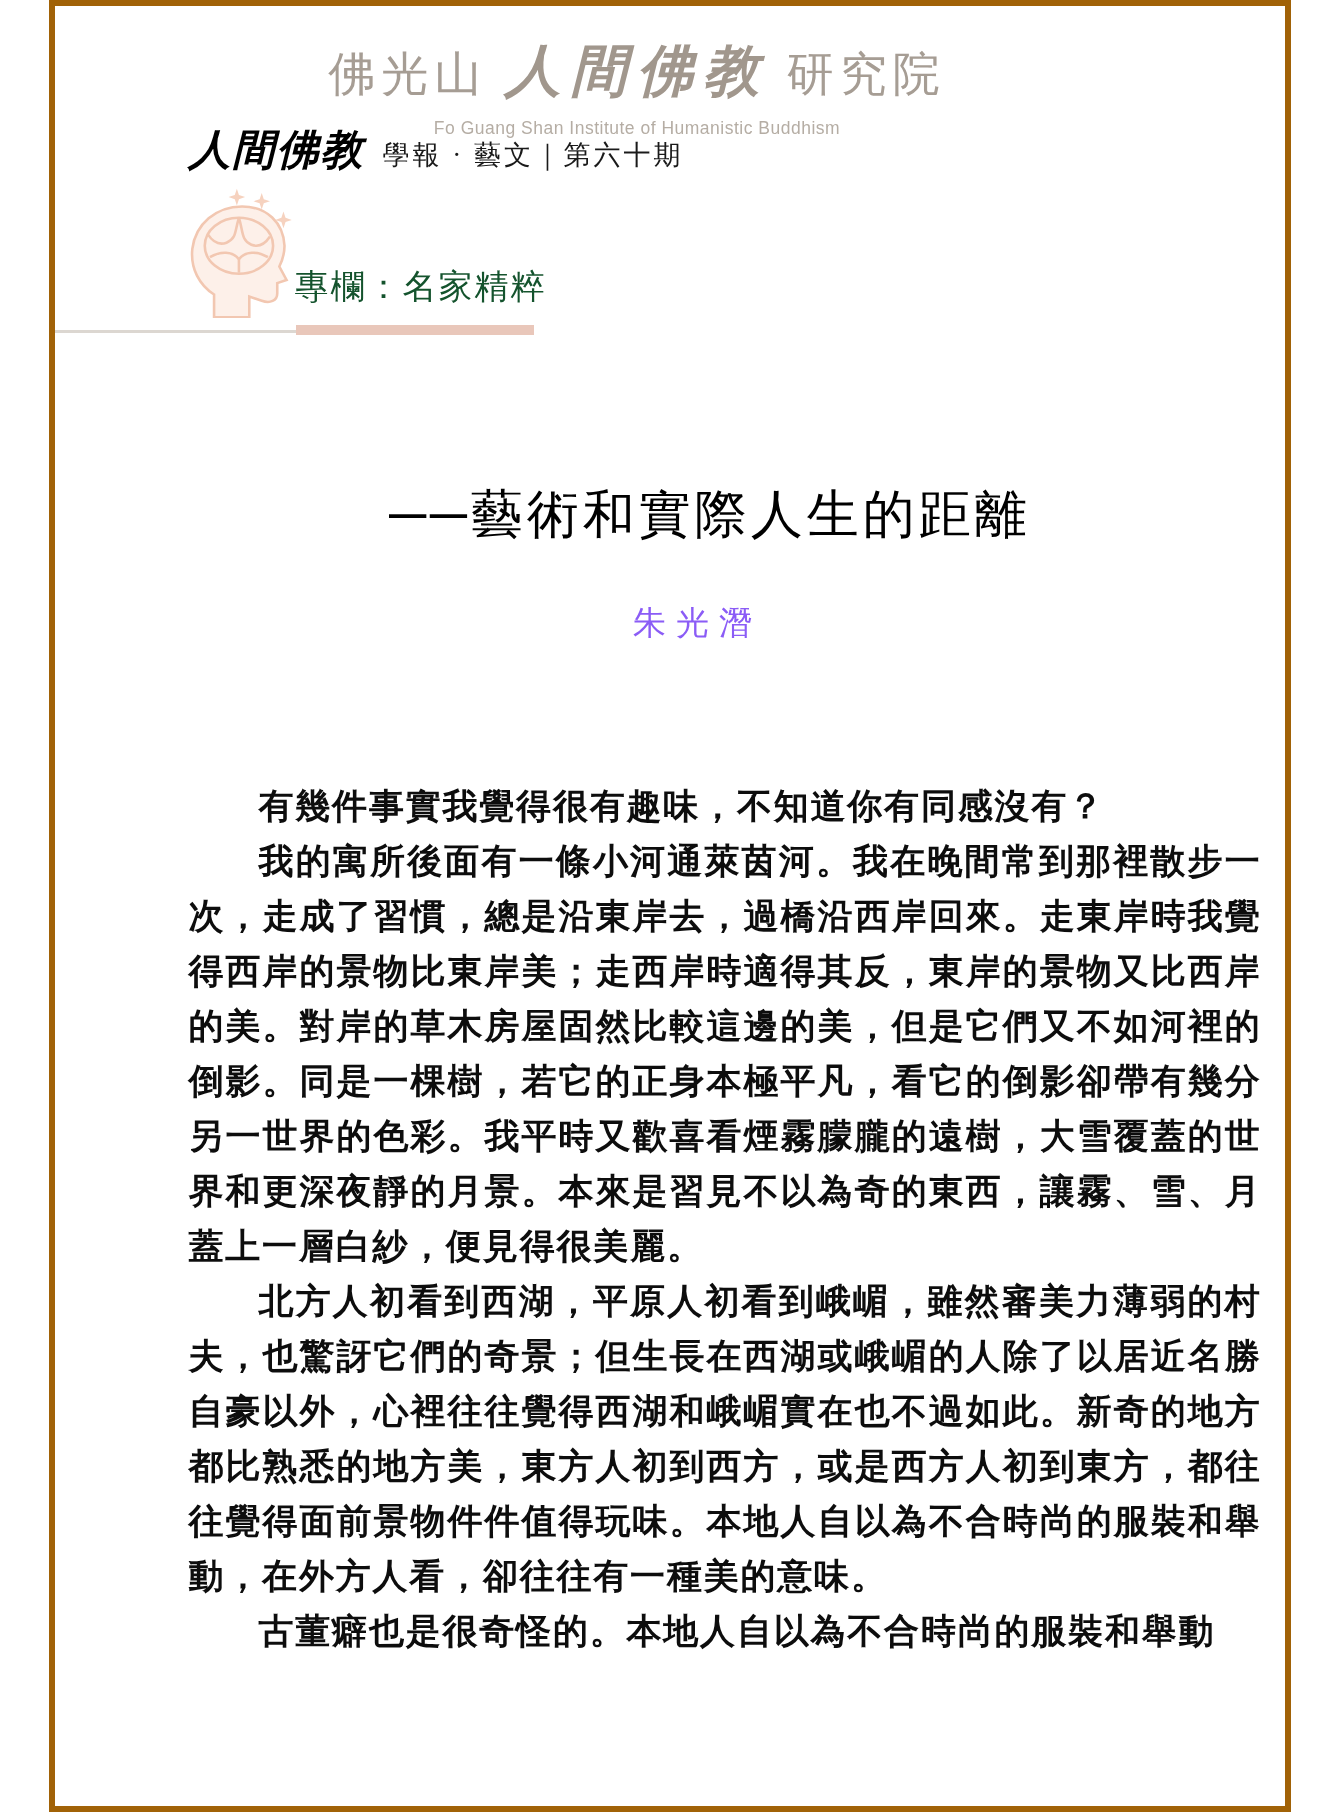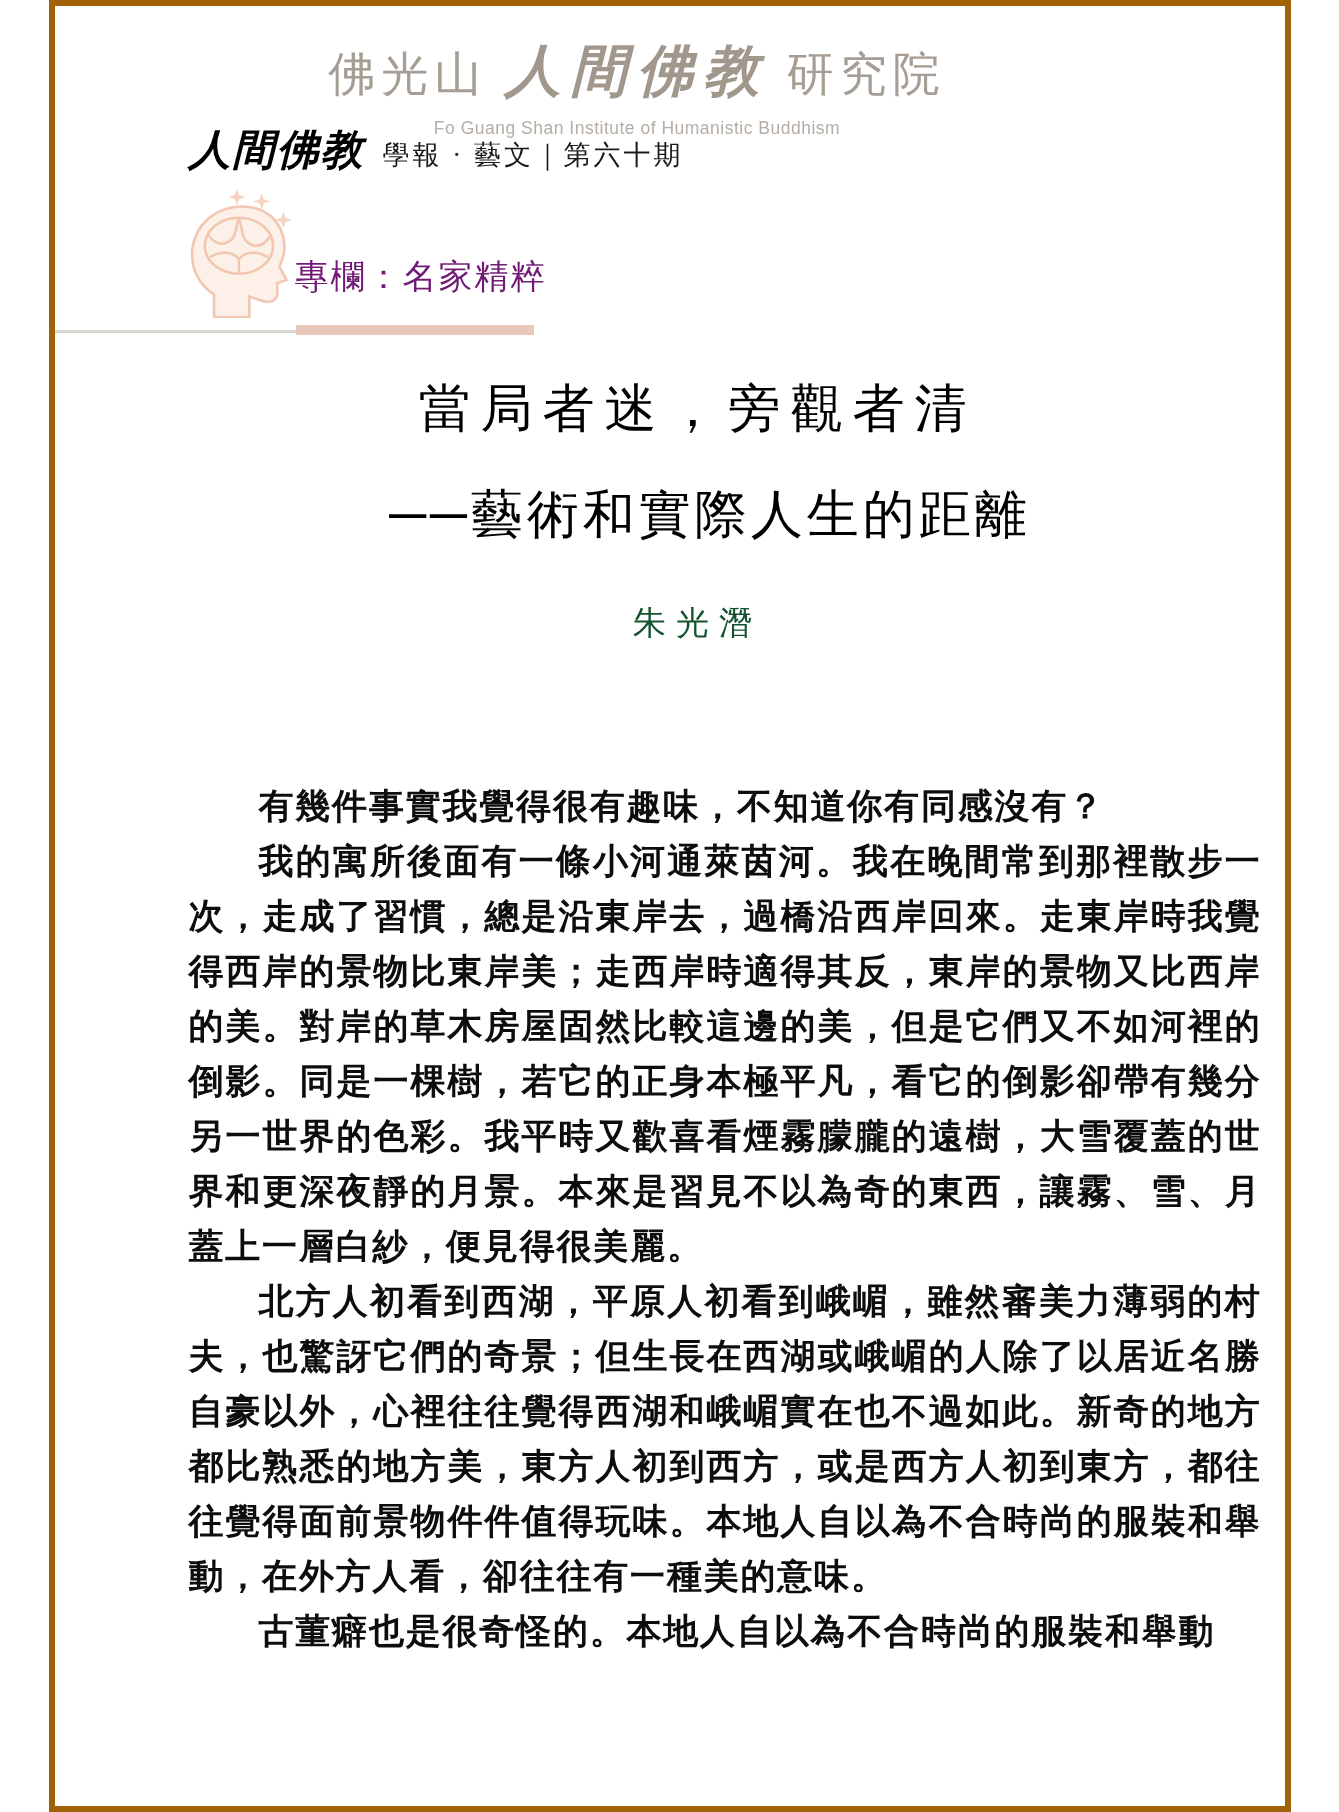--- a/index.html
+++ b/index.html
@@ -69,24 +69,24 @@
   }
 
   
   .column-icon {
     position: absolute;
     left: 128px; top: 180px;
     width: 116px; height: 132px;
   }
   .column-label {
     position: absolute;
-    left: 240px; top: 248px;
+    left: 240px; top: 258px;
     font-size: 34px;
     letter-spacing: 2px;
-    color: #701a75;
+    color: #14532d;
     white-space: nowrap;
   }
   .rule-thin {
     position: absolute;
     left: 0; top: 324px;
     width: 241px; height: 3px;
     background: #dcd7d1;
   }
   .rule-accent {
     position: absolute;
@@ -119,21 +119,21 @@
     white-space: nowrap;
     font-family: Liberation Serif, serif;
   }
   .article-author {
     position: absolute;
     left: 28px; top: 595px;
     width: 1230px;
     text-align: center;
     font-size: 33px;
     letter-spacing: 10px;
-    color: #14532d;
+    color: #8b5cf6;
   }
 
   
   .article-body {
     position: absolute;
     left: 134px; top: 773px;
     width: 1073px;
     font-weight: bold;
   }
   .article-body p {
@@ -188,21 +188,20 @@
       <path d="M54,30 C58,42 56,52 66,56 C74,59 80,54 84,48"></path>
       <path d="M26,68 C36,62 48,62 54,70 C60,62 72,62 82,68"></path>
       <path d="M54,70 L54,83"></path>
     </g>
   </svg>
 
   <div class="column-label">專欄：名家精粹</div>
   <div class="rule-thin"></div>
   <div class="rule-accent"></div>
 
-  <h1 class="article-title">當局者迷，旁觀者清</h1>
   <h2 class="article-subtitle">──藝術和實際人生的距離</h2>
   <div class="article-author">朱光潛</div>
 
   <div class="article-body">
     <p>有幾件事實我覺得很有趣味，不知道你有同感沒有？</p>
     <p>我的寓所後面有一條小河通萊茵河。我在晚間常到那裡散步一次，走成了習慣，總是沿東岸去，過橋沿西岸回來。走東岸時我覺得西岸的景物比東岸美；走西岸時適得其反，東岸的景物又比西岸的美。對岸的草木房屋固然比較這邊的美，但是它們又不如河裡的倒影。同是一棵樹，若它的正身本極平凡，看它的倒影卻帶有幾分另一世界的色彩。我平時又歡喜看煙霧朦朧的遠樹，大雪覆蓋的世界和更深夜靜的月景。本來是習見不以為奇的東西，讓霧、雪、月蓋上一層白紗，便見得很美麗。</p>
     <p>北方人初看到西湖，平原人初看到峨嵋，雖然審美力薄弱的村夫，也驚訝它們的奇景；但生長在西湖或峨嵋的人除了以居近名勝自豪以外，心裡往往覺得西湖和峨嵋實在也不過如此。新奇的地方都比熟悉的地方美，東方人初到西方，或是西方人初到東方，都往往覺得面前景物件件值得玩味。本地人自以為不合時尚的服裝和舉動，在外方人看，卻往往有一種美的意味。</p>
     <p>古董癖也是很奇怪的。本地人自以為不合時尚的服裝和舉動</p>
   </div>
 

